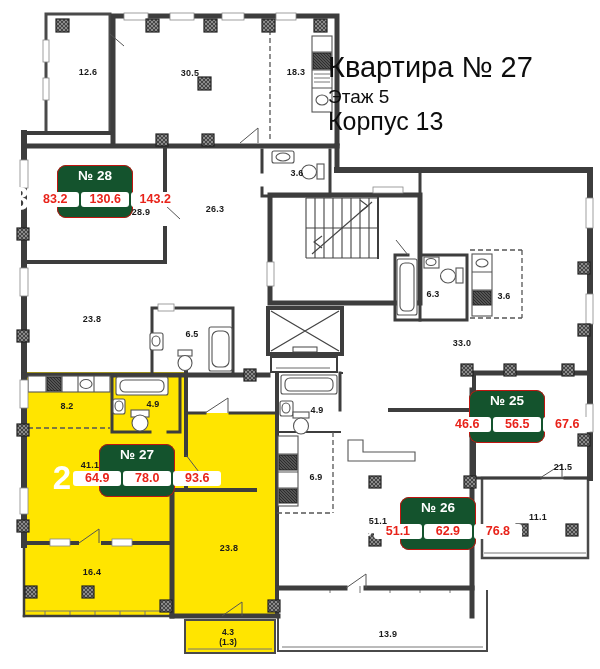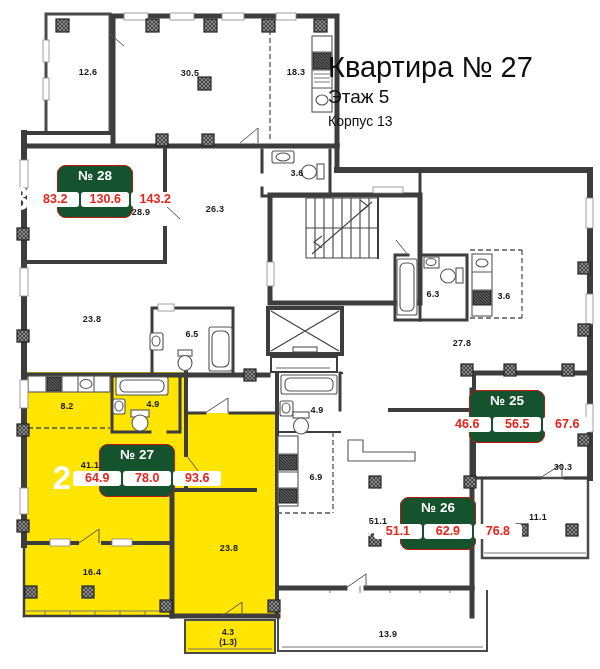--- a/index.html
+++ b/index.html
@@ -6,21 +6,21 @@
   #stage{position:relative;width:600px;height:669px;background:#fff;overflow:hidden;
          font-family:"Liberation Sans",sans-serif;}
   #plan-svg{position:absolute;left:0;top:0;}
   
   .rl{position:absolute;transform:translate(-50%,-50%);font:bold 9px "Liberation Sans",sans-serif;
       color:#1a1a1a;white-space:nowrap;letter-spacing:0.2px;}
   
   .title{position:absolute;left:328px;top:50px;width:268px;text-align:left;color:#0d0d0d;}
   .title .t1{font-size:29px;line-height:34px;}
   .title .t2{font-size:19px;line-height:25px;}
-  .title .t3{font-size:14px;line-height:25px;}
+  .title .t3{font-size:25px;line-height:25px;}
   
   .apt-box{position:absolute;background:#14532d;border-radius:9px;padding:3px 4px 4px 4px;
            box-shadow:0 0 0 1px #c01510 inset;width:68px;}
   .apt-num{color:#fff;font-size:13.5px;font-weight:bold;text-align:center;line-height:15px;margin-bottom:1px;}
   .apt-body{display:flex;align-items:center;justify-content:center;gap:2px;}
   .apt-rooms{color:#fff;font-size:33px;font-weight:bold;line-height:30px;}
   .apt-box.small-count .apt-rooms{font-size:16px;font-weight:bold;}
   .apt-areas{display:flex;gap:2px;}
   .pill{background:#fff;color:#E8231A;font-size:12.5px;font-weight:bold;text-align:center;
         border-radius:3px;min-width:44px;padding:0 2px;line-height:15px;}
@@ -327,28 +327,28 @@
   <span class="rl" style="left:88px;top:72px">12.6</span>
   <span class="rl" style="left:190px;top:73px">30.5</span>
   <span class="rl" style="left:296px;top:72px">18.3</span>
   <span class="rl" style="left:141px;top:212px">28.9</span>
   <span class="rl" style="left:215px;top:209px">26.3</span>
   <span class="rl" style="left:297px;top:173px">3.6</span>
   <span class="rl" style="left:92px;top:319px">23.8</span>
   <span class="rl" style="left:192px;top:334px">6.5</span>
   <span class="rl" style="left:433px;top:294px">6.3</span>
   <span class="rl" style="left:504px;top:296px">3.6</span>
-  <span class="rl" style="left:462px;top:343px">27.8</span>
+  <span class="rl" style="left:462px;top:343px">33.0</span>
   <span class="rl" style="left:67px;top:406px">8.2</span>
   <span class="rl" style="left:153px;top:404px">4.9</span>
   <span class="rl" style="left:90px;top:465px">41.1</span>
   <span class="rl" style="left:317px;top:410px">4.9</span>
   <span class="rl" style="left:316px;top:477px">6.9</span>
   <span class="rl" style="left:378px;top:521px">51.1</span>
-  <span class="rl" style="left:563px;top:467px">30.3</span>
+  <span class="rl" style="left:563px;top:467px">21.5</span>
   <span class="rl" style="left:538px;top:517px">11.1</span>
   <span class="rl" style="left:92px;top:572px">16.4</span>
   <span class="rl" style="left:229px;top:548px">23.8</span>
   <span class="rl" style="left:388px;top:634px">13.9</span>
 
   <div class="balc">
     <div>4.3</div>
     <div>(1.3)</div>
   </div>
 

